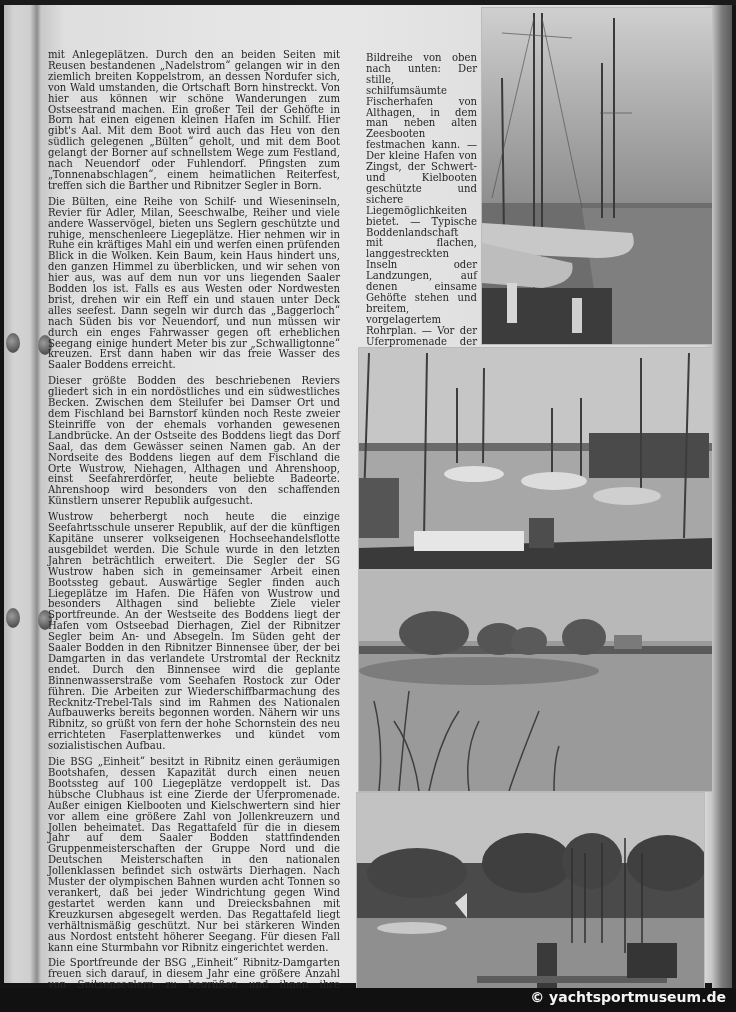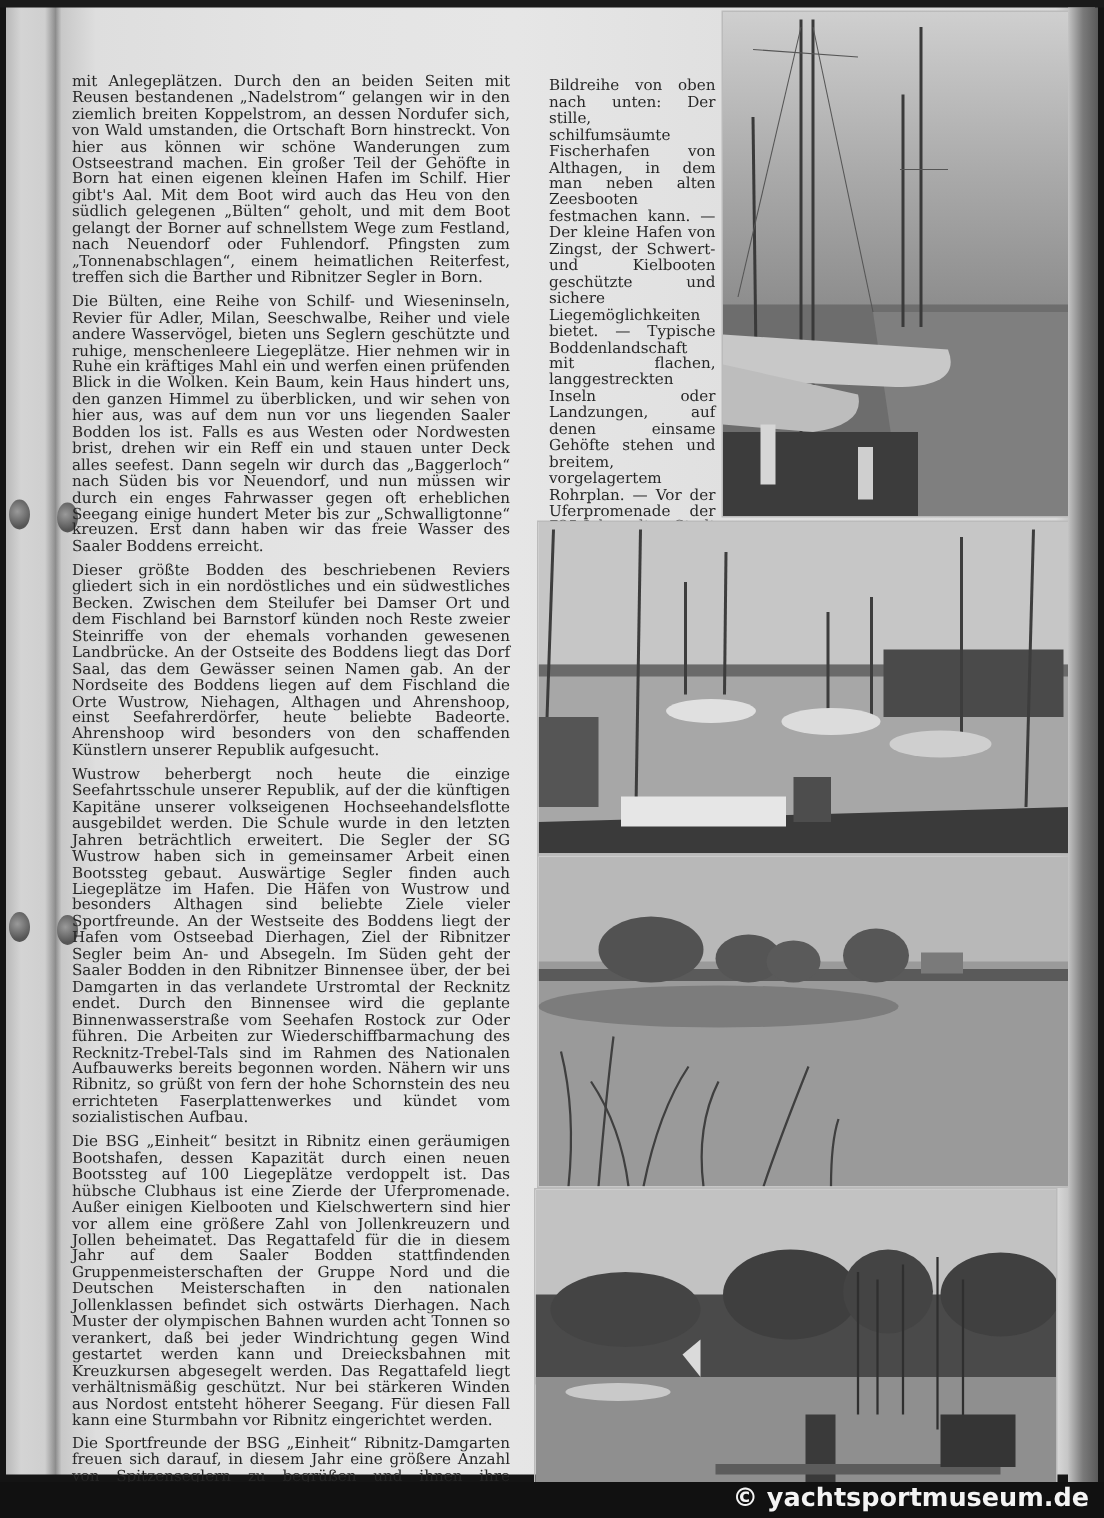--- a/index.html
+++ b/index.html
@@ -11,21 +11,21 @@
   .textcol p{margin:0 0 5px 0;hyphens:manual;}
   .caption{position:absolute;left:366px;top:53px;width:111px;font-size:10.1px;line-height:10.9px;color:#262626;text-align:justify;}
   .photo{position:absolute;overflow:hidden;border:1px solid #bbb;}
   .photo svg{display:block;width:100%;height:100%;}
   #photo1{left:481px;top:7px;width:240px;height:336px;}
   #photo2{left:358px;top:347px;width:354px;height:221px;}
   #photo3{left:358px;top:570px;width:354px;height:220px;}
   #photo4{left:356px;top:792px;width:347px;height:197px;}
   .rightedge{position:absolute;left:712px;top:5px;width:20px;height:985px;background:linear-gradient(90deg,#c4c4c4,#7a7a7a 50%,#5a5a5a);}
   .bottombar{position:absolute;left:0;top:988px;width:736px;height:24px;background:#111;}
-  .watermark{position:absolute;right:10px;top:989px;font-family:"DejaVu Sans",sans-serif;font-weight:bold;font-size:17px;color:#f4f4f4;}
+  .watermark{position:absolute;right:10px;top:989px;font-family:"DejaVu Sans",sans-serif;font-weight:bold;font-size:14px;color:#f4f4f4;}
 </style>
 </head>
 <body>
 
 <div class="topbar"></div>
 
 <div class="page">
   <div class="hole" style="left:2px;top:328px;"></div>
   <div class="hole" style="left:34px;top:330px;"></div>
   <div class="hole" style="left:2px;top:603px;"></div>

